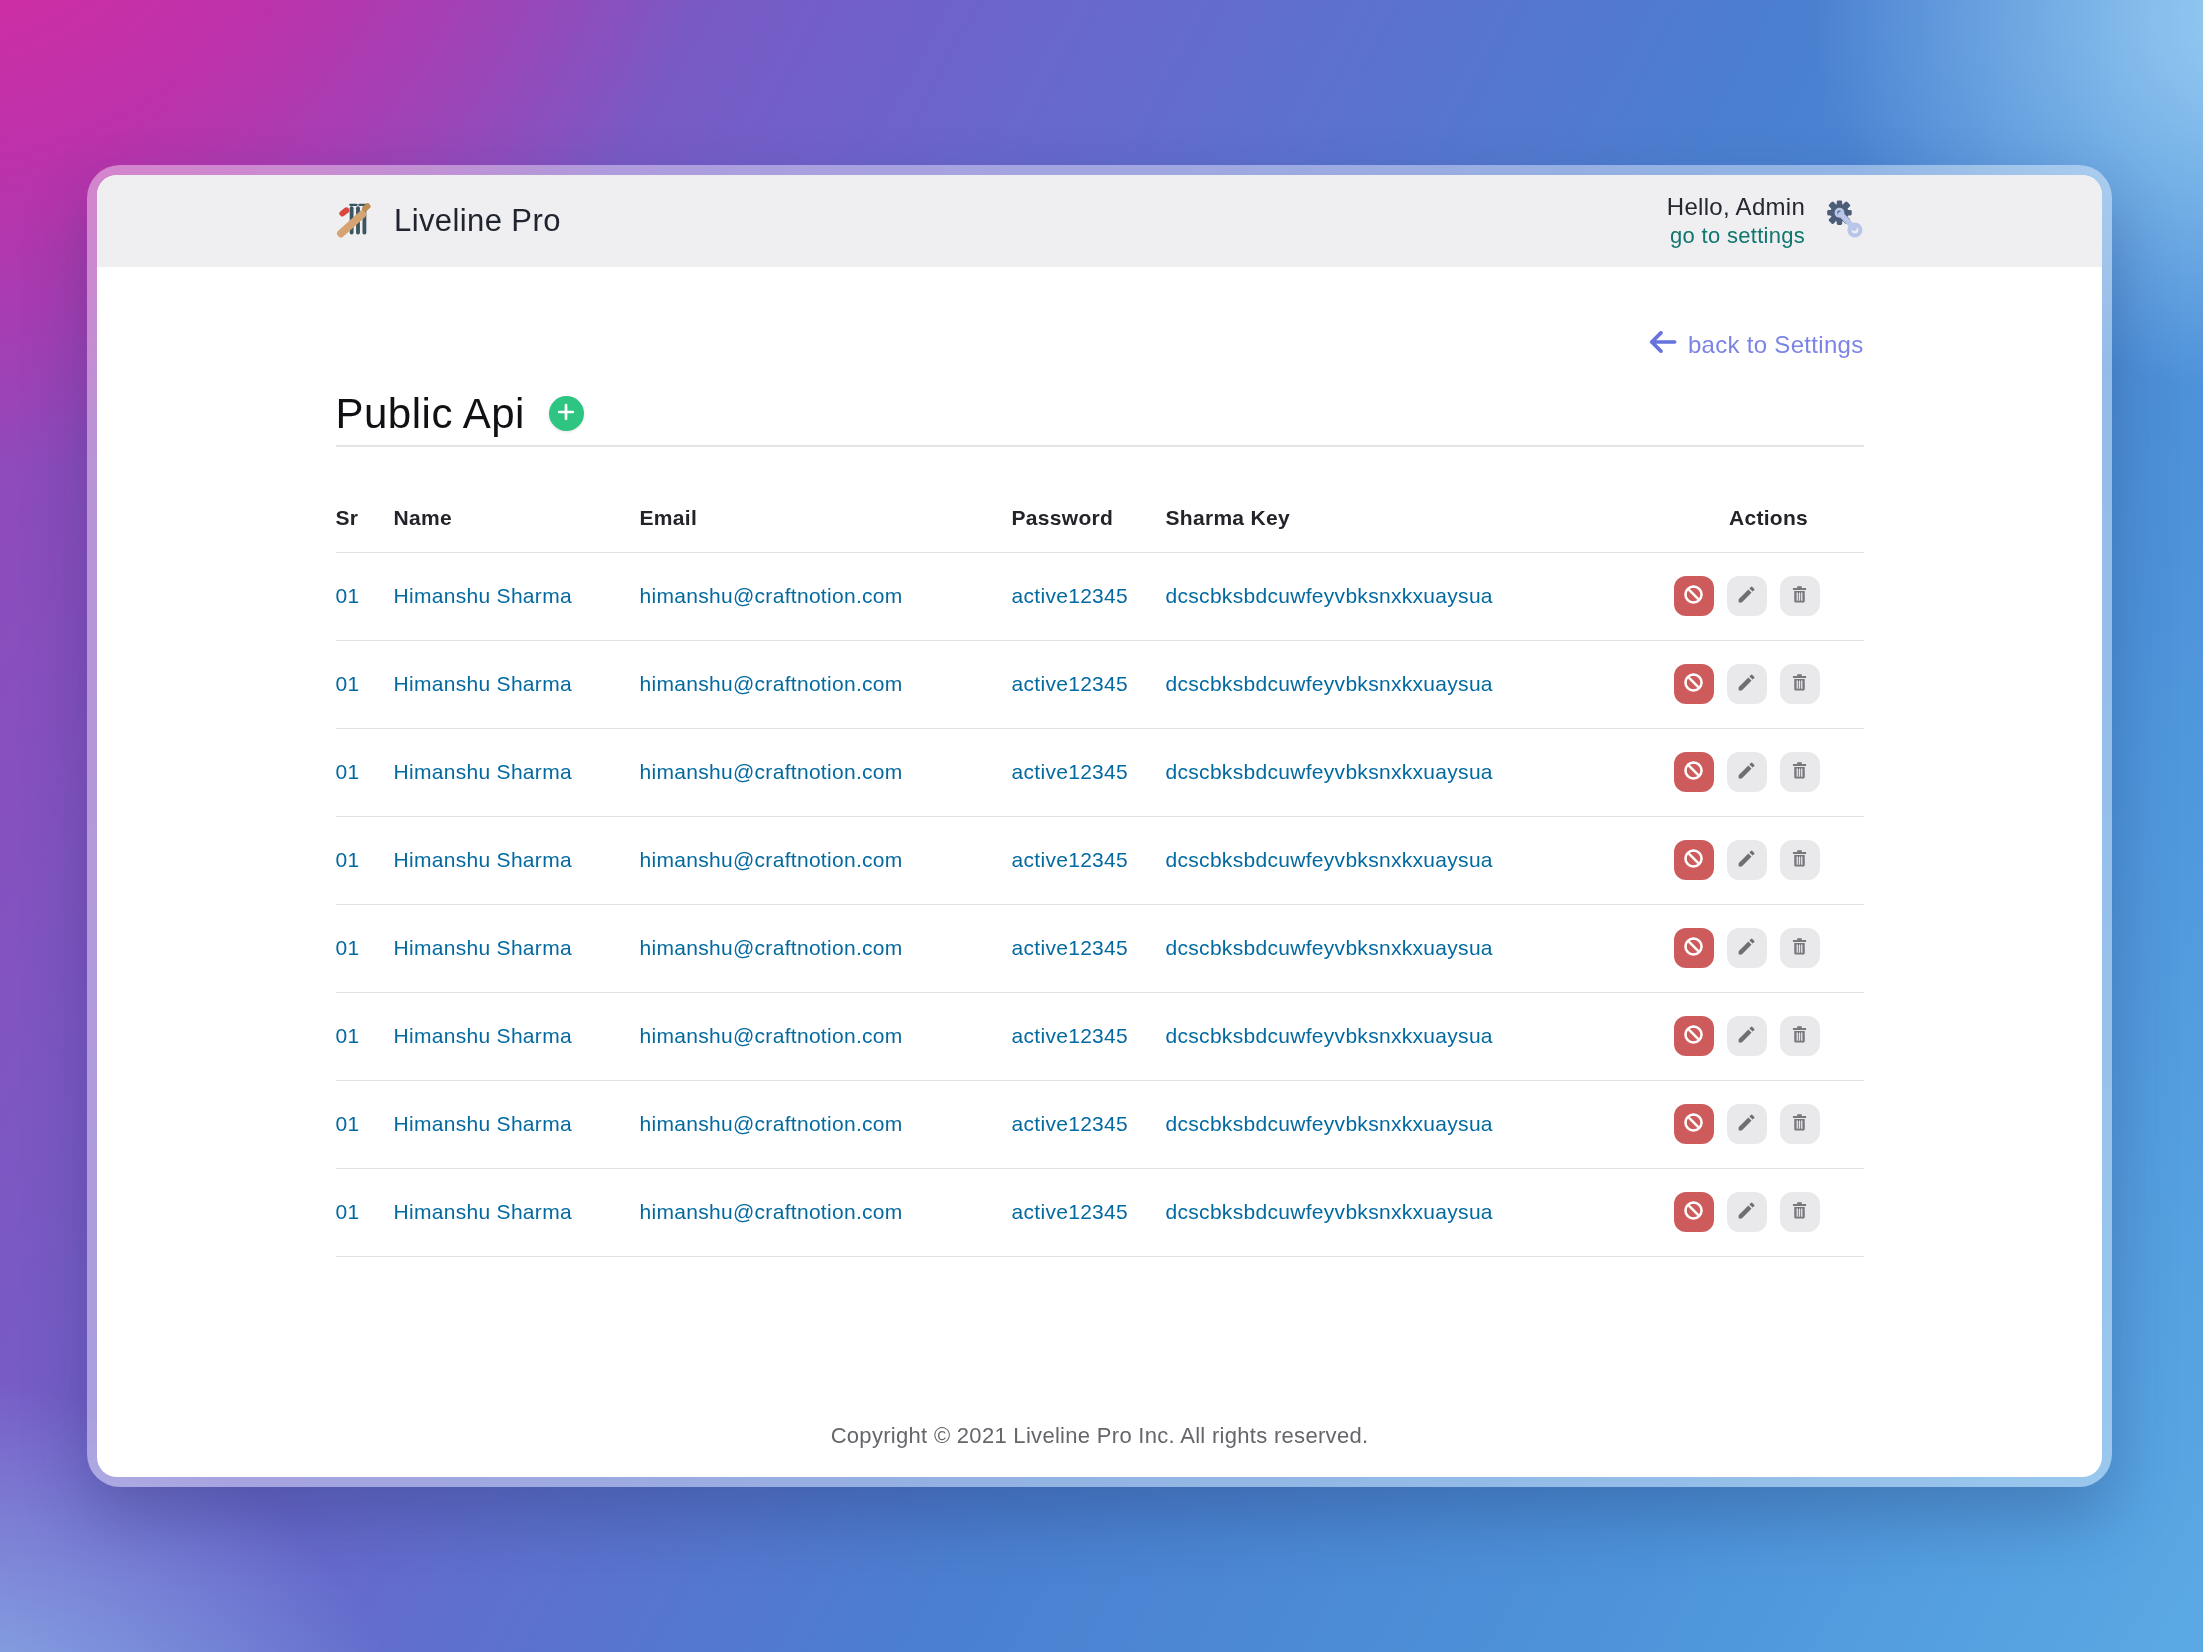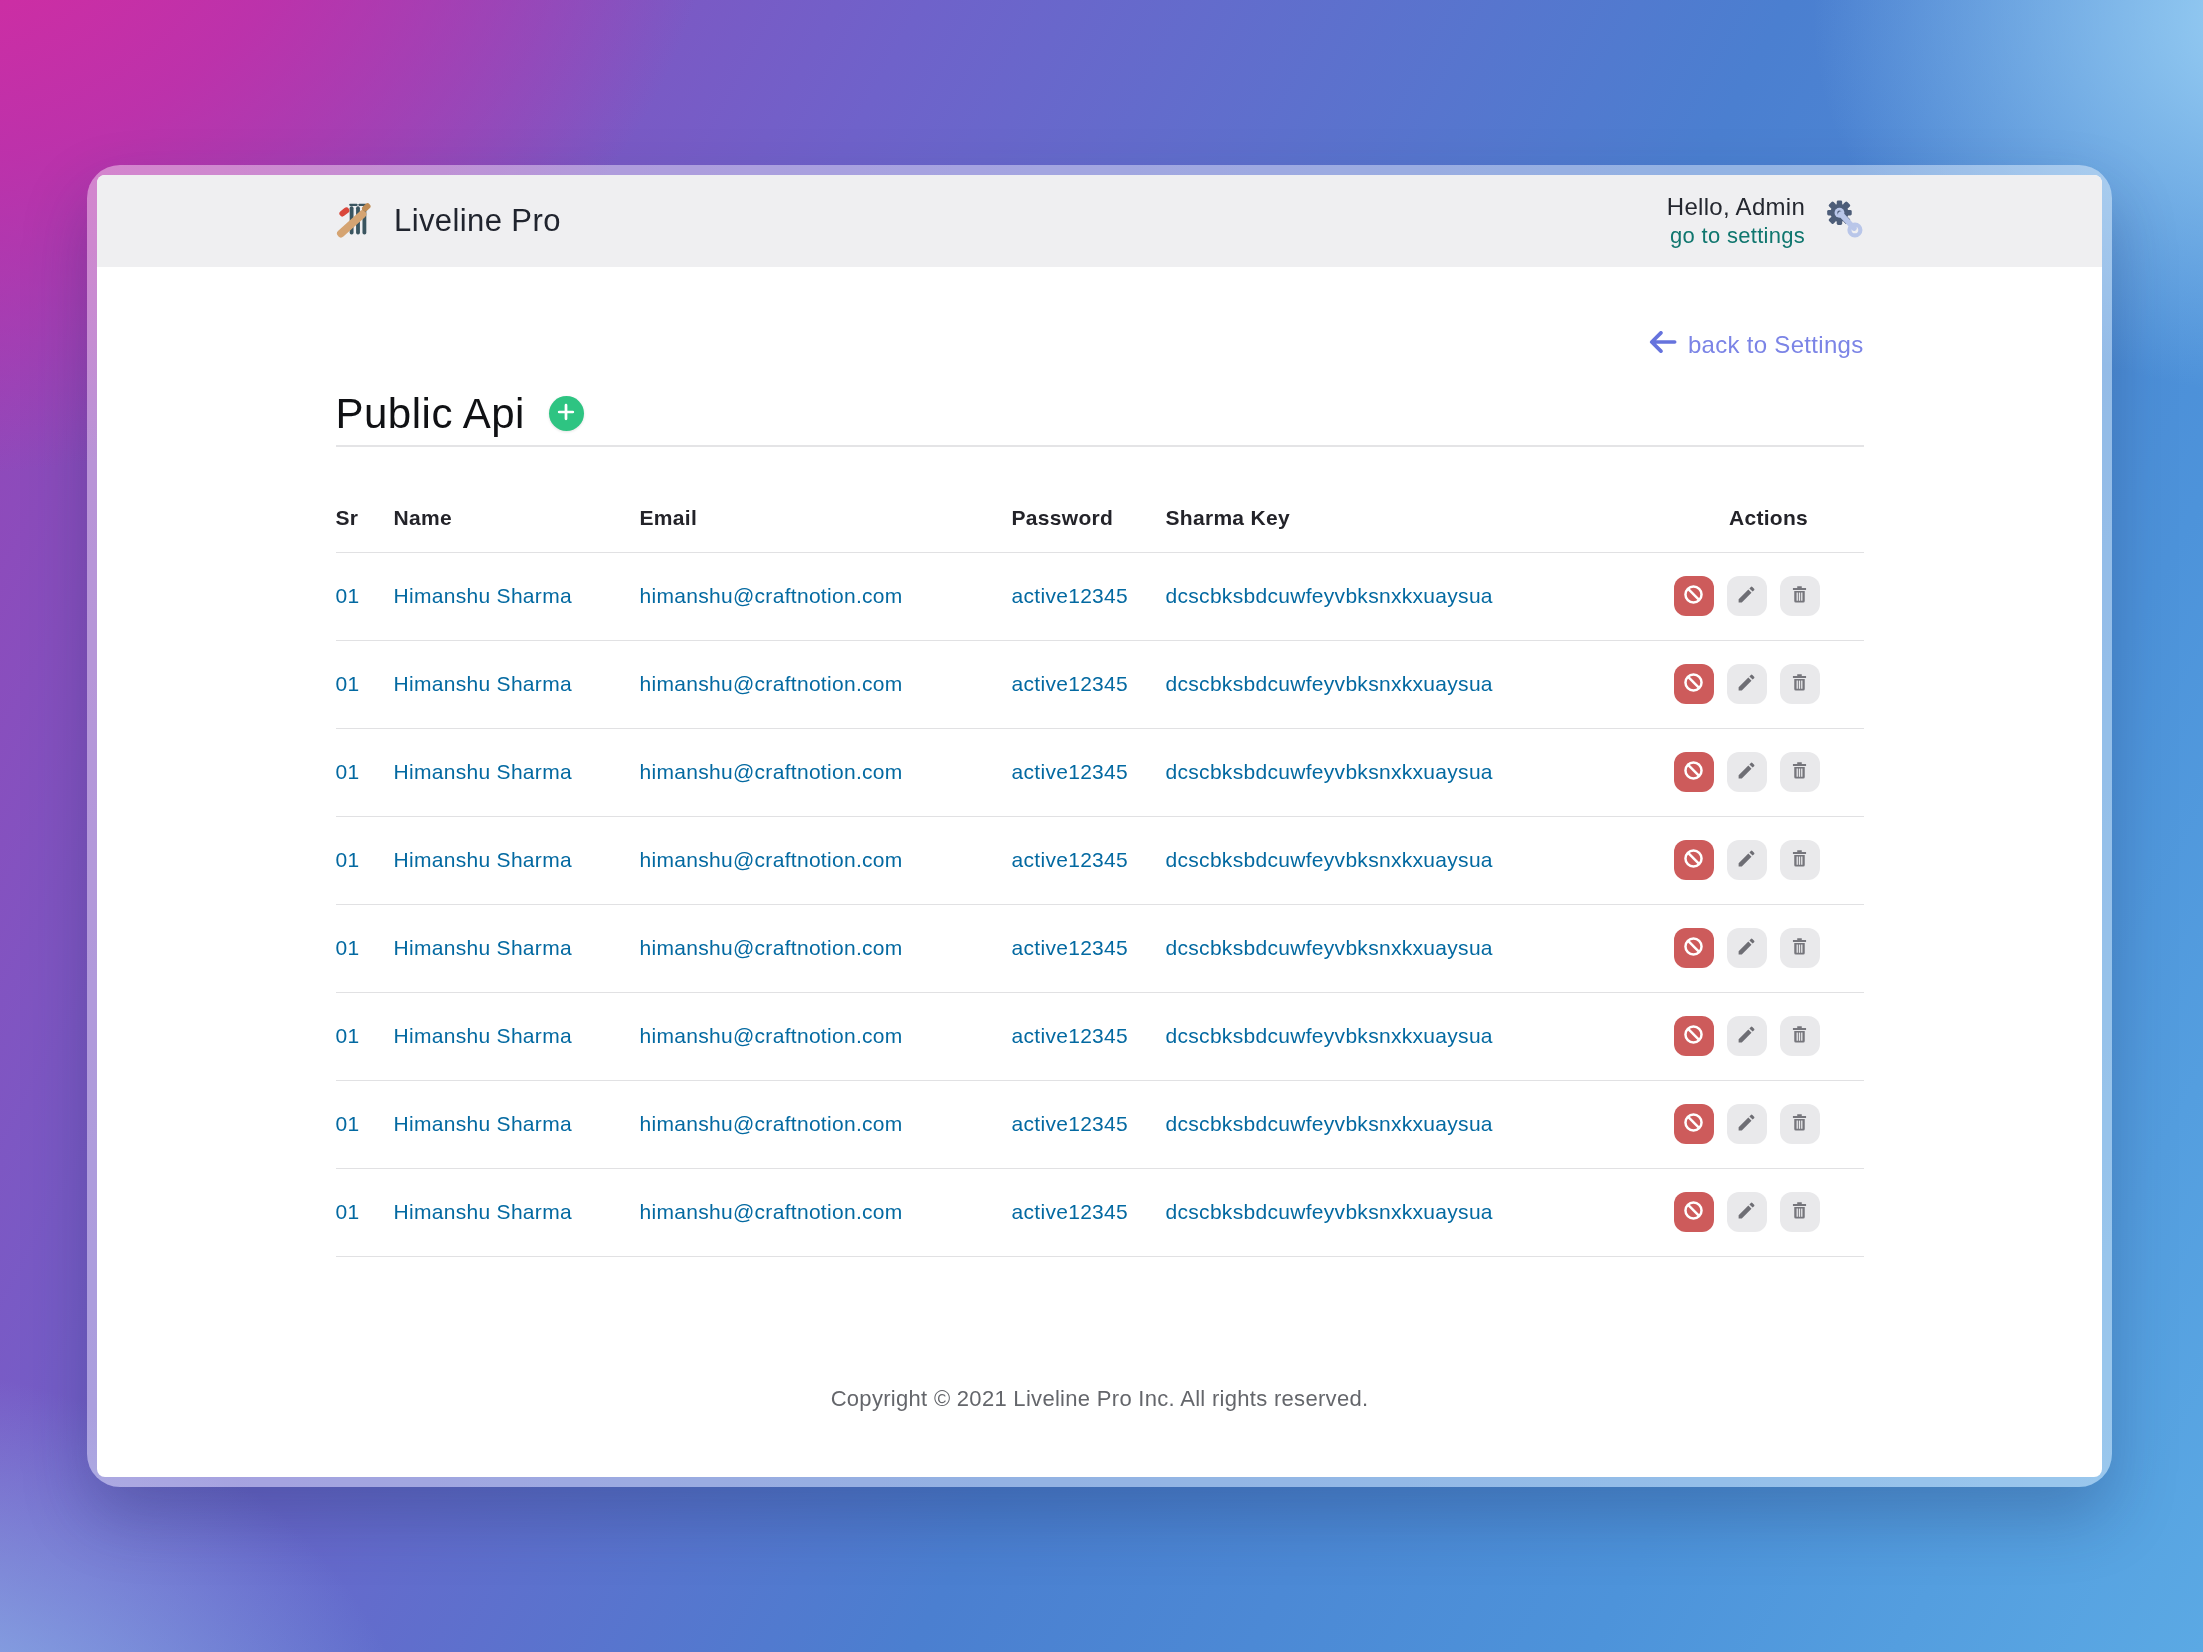--- a/index.html
+++ b/index.html
@@ -16,21 +16,21 @@
       radial-gradient(964px 781px at -6% 110%, rgba(146,206,242,.95) 0%, rgba(146,206,242,0) 58%),
       linear-gradient(118deg, #9a41b5 0%, #6f62ca 30%, #4b7fd0 58%, #4d93da 80%, #5ba9e4 100%);
   }
   .card {
     position:absolute; left:87px; top:165px; width:2025px; height:1322px;
     background:rgba(255,255,255,.40);
     border-radius:33px; padding:10px;
     box-shadow:0 31px 64px rgba(25,40,90,.28);
   }
   .card-inner {
-    width:100%; height:100%; background:#ffffff; border-radius:8px;
+    width:100%; height:100%; background:#ffffff; border-radius:20px;
     overflow:hidden; display:flex; flex-direction:column;
   }
   .content { width:1528px; margin:0 auto; }
 
   
   .topbar { height:92px; background:#efeff1; flex:0 0 auto; }
   .topbar .content { height:100%; display:flex; align-items:center; justify-content:space-between; }
   .brand { display:flex; align-items:center; gap:16.5px; }
   .brand-title { font-size:31px; font-weight:500; color:#20242e; letter-spacing:0.4px; }
   .userbox { display:flex; align-items:center; gap:18.4px; }
@@ -67,21 +67,21 @@
   .cell { white-space:nowrap; overflow:hidden; }
   .cell-actions { display:flex; gap:13px; }
   .act-btn {
     width:40px; height:40px; border-radius:12px; border:none; cursor:pointer;
     display:flex; align-items:center; justify-content:center; padding:0;
   }
   .act-block { background:#cd5b5b; }
   .act-gray  { background:#e9e9eb; }
 
   
-  .footer { margin-top:auto; text-align:center; padding-bottom:65px; }
+  .footer { margin-top:auto; text-align:center; padding-bottom:28px; }
   .footer-text { font-size:22px; color:#64666b; letter-spacing:0.3px; }
 </style>
 </head>
 <body>
 
 <div class="page">
   <div class="card">
     <div class="card-inner">
 
       <header class="topbar">

